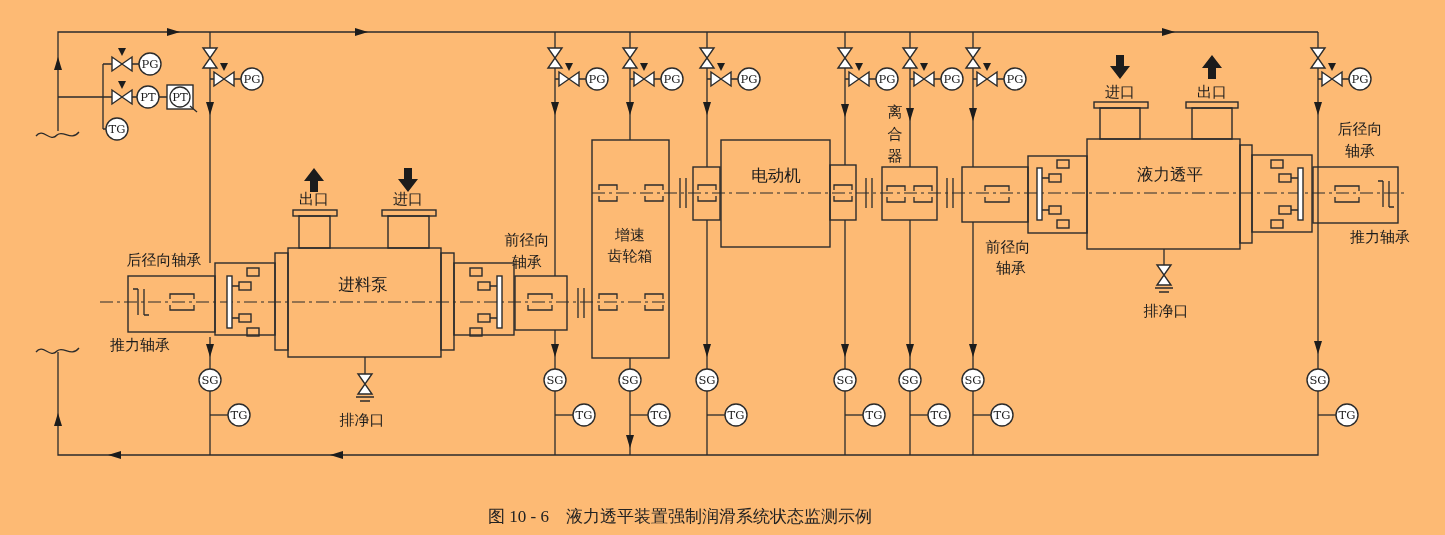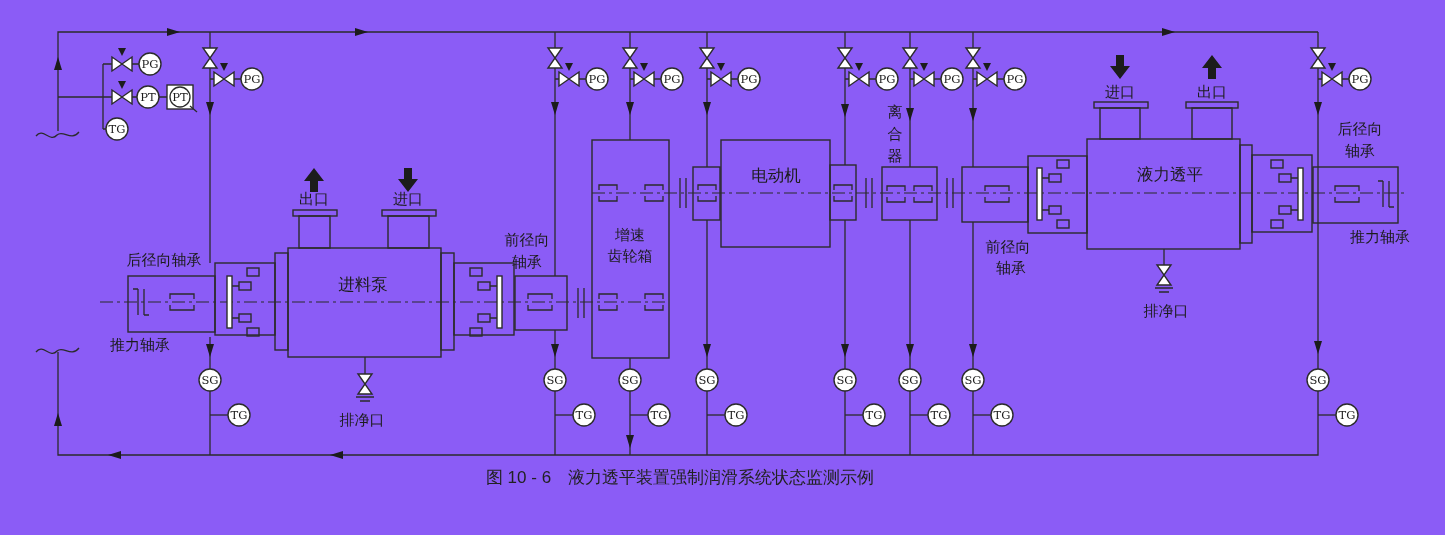--- a/index.html
+++ b/index.html
@@ -1,30 +1,30 @@
 <!DOCTYPE html>
 <html><head>
 <meta charset="utf-8">
 <style>
   html,body{margin:0;padding:0;background:#f7f7f5;}
-  #stage{position:relative;width:1445px;height:535px;background:#8b5cf6;overflow:hidden;
+  #stage{position:relative;width:1445px;height:535px;background:#fdba74;overflow:hidden;
          font-family:"DejaVu Sans",sans-serif;}
   svg{position:absolute;left:0;top:0;}
   .ln{stroke:#2b2b2b;stroke-width:1.3;fill:none;}
   .bx{stroke:#2b2b2b;stroke-width:1.4;fill:none;}
   .wfill{fill:#ffffff;}
   .blk{fill:#1c1c1c;stroke:none;}
   .cl{stroke:#2b2b2b;stroke-width:1.1;fill:none;stroke-dasharray:13 4 3 4;}
   text{stroke:none;fill:#1c1c1c;}
   text.gauge{font-family:"DejaVu Serif","Liberation Serif",serif;font-size:11.5px;
              text-anchor:middle;dominant-baseline:central;}
   text.cn{font-family:"DejaVu Sans","Liberation Sans",sans-serif;font-size:15px;text-anchor:middle;}
   text.cnlg{font-family:"DejaVu Sans","Liberation Sans",sans-serif;font-size:16.5px;text-anchor:middle;}
-  .caption{position:absolute;left:0;top:466px;width:1360px;text-align:center;
-           font-size:17px;color:#222;font-family:Liberation Sans, sans-serif;}
+  .caption{position:absolute;left:0;top:505px;width:1360px;text-align:center;
+           font-size:17px;color:#222;font-family:Liberation Serif, serif;}
 </style>
 </head>
 <body>
 
 <div id="stage">
 <svg width="1445" height="535" viewBox="0 0 1445 535">
   <defs>
     <g id="vv">
           <path class="bx wfill" d="M-7,-10 L7,-10 L-7,10 L7,10 Z"></path>
         </g>

